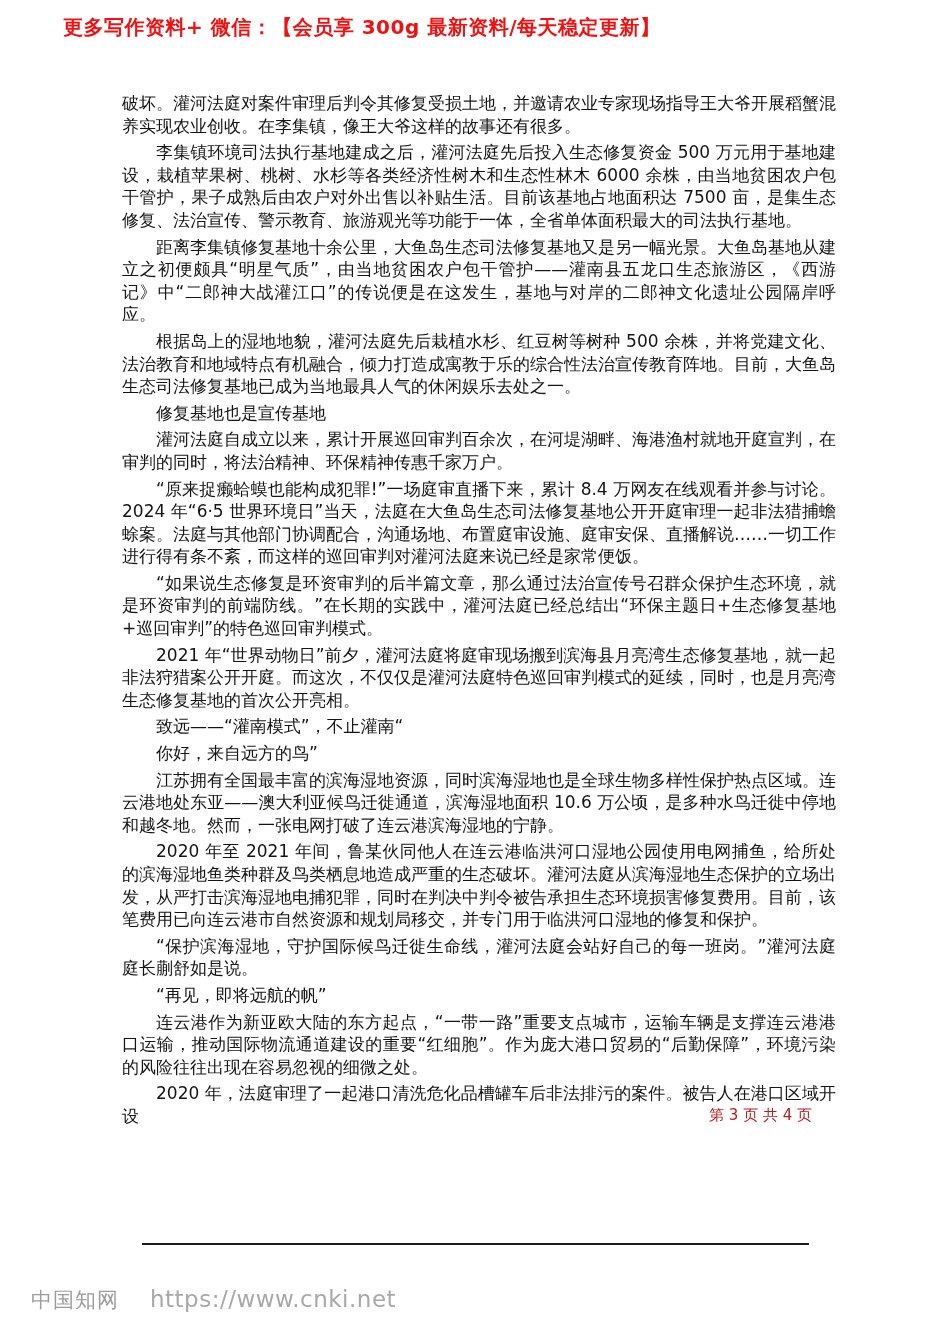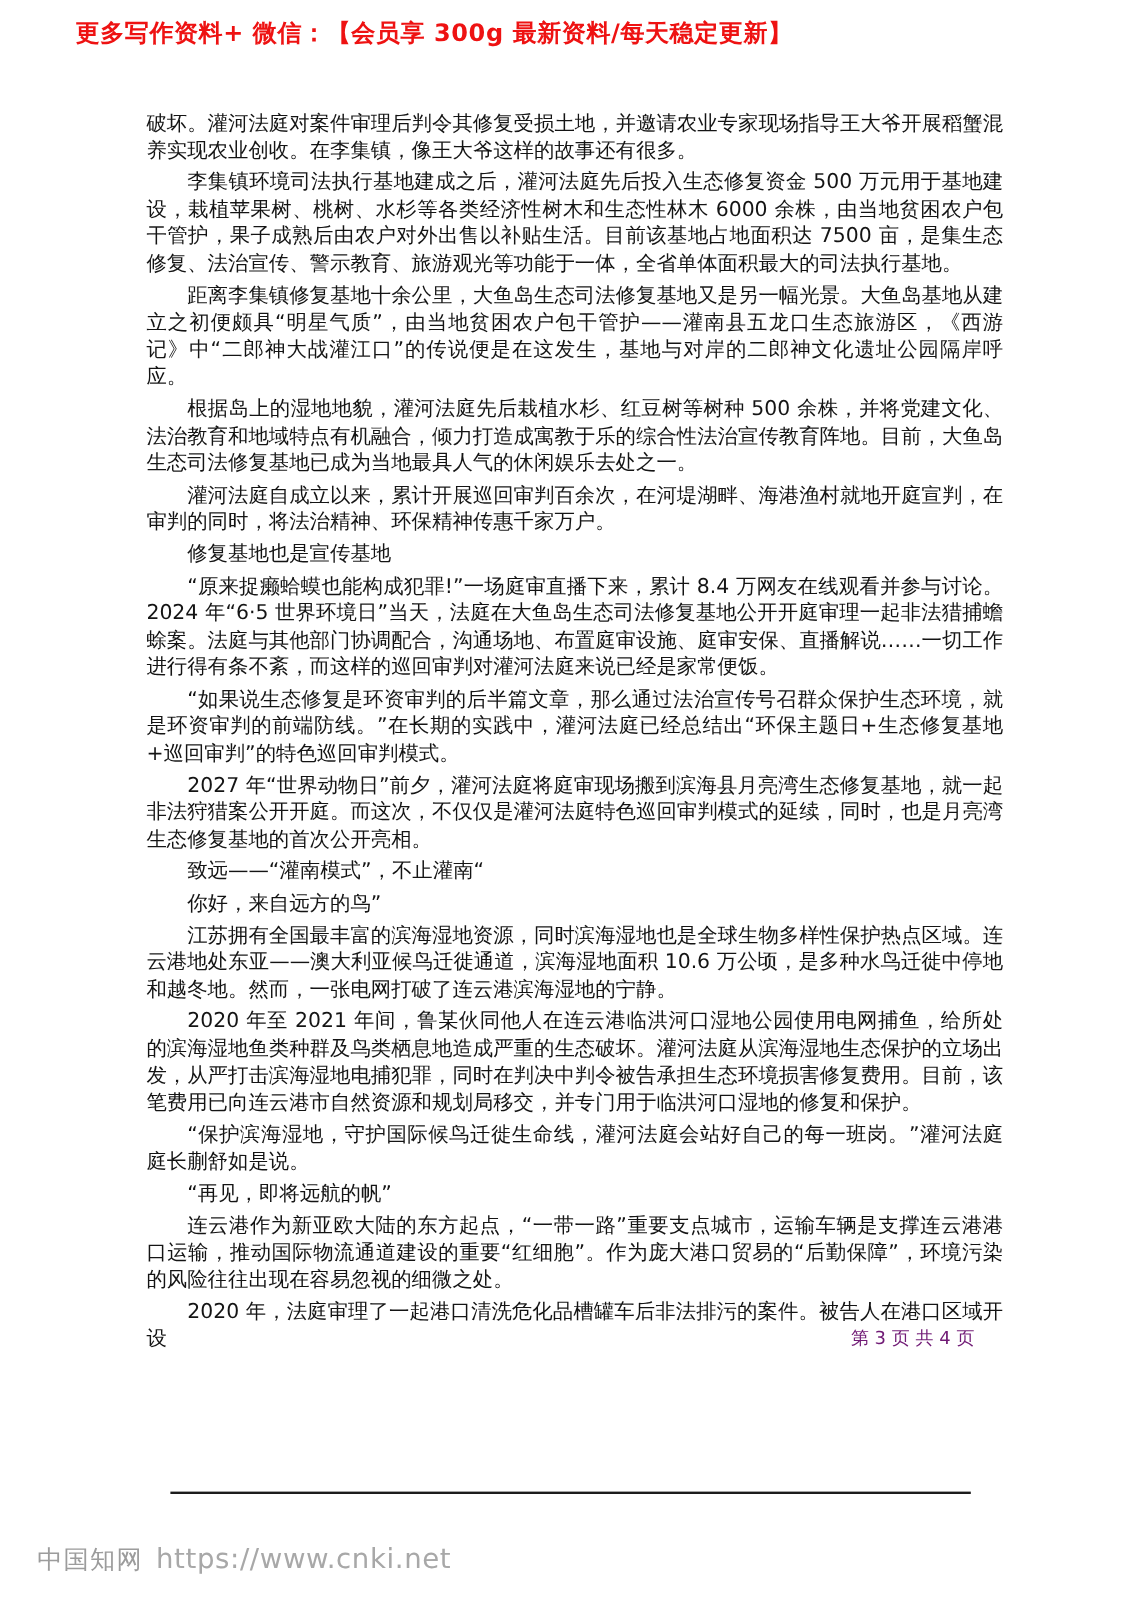--- a/index.html
+++ b/index.html
@@ -32,56 +32,56 @@
     text-align: justify;
   }
   .para { margin: 4px; padding: 0; text-indent: 2em; }
   .para.no-indent { text-indent: 0; }
   .page-indicator {
     position: absolute;
     left: 118px; top: 1106px;
     width: 694px;
     text-align: right;
     font-size: 15px;
-    color: #701a75;
+    color: #b91c1c;
     white-space: nowrap;
   }
   .footer-divider {
     position: absolute;
     left: 142px; top: 1243px;
     width: 667px; height: 2px;
   }
   .footer {
     position: absolute;
     left: 31px; top: 1286px;
     display: flex;
     align-items: baseline;
-    gap: 11px;
+    gap: 31px;
     white-space: nowrap;
   }
   .footer .brand { font-size: 21px; letter-spacing: 1px; }
   .footer .url { font-size: 23px; letter-spacing: 0.5px; text-decoration: none; }
 </style>
 </head>
 <body>
 
 <div class="page">
 
   <div class="promo-header" style="color: rgb(238, 18, 18);">更多写作资料+ 微信：【会员享 300g 最新资料/每天稳定更新】</div>
 
   <div class="doc-body" style="color: rgb(20, 20, 20);">
       <p class="para no-indent">破坏。灌河法庭对案件审理后判令其修复受损土地，并邀请农业专家现场指导王大爷开展稻蟹混养实现农业创收。在李集镇，像王大爷这样的故事还有很多。</p>
       <p class="para">李集镇环境司法执行基地建成之后，灌河法庭先后投入生态修复资金 500 万元用于基地建设，栽植苹果树、桃树、水杉等各类经济性树木和生态性林木 6000 余株，由当地贫困农户包干管护，果子成熟后由农户对外出售以补贴生活。目前该基地占地面积达 7500 亩，是集生态修复、法治宣传、警示教育、旅游观光等功能于一体，全省单体面积最大的司法执行基地。</p>
       <p class="para">距离李集镇修复基地十余公里，大鱼岛生态司法修复基地又是另一幅光景。大鱼岛基地从建立之初便颇具“明星气质”，由当地贫困农户包干管护——灌南县五龙口生态旅游区，《西游记》中“二郎神大战灌江口”的传说便是在这发生，基地与对岸的二郎神文化遗址公园隔岸呼应。</p>
       <p class="para">根据岛上的湿地地貌，灌河法庭先后栽植水杉、红豆树等树种 500 余株，并将党建文化、法治教育和地域特点有机融合，倾力打造成寓教于乐的综合性法治宣传教育阵地。目前，大鱼岛生态司法修复基地已成为当地最具人气的休闲娱乐去处之一。</p>
+      <p class="para">修复基地也是宣传基地</p>
       <p class="para">灌河法庭自成立以来，累计开展巡回审判百余次，在河堤湖畔、海港渔村就地开庭宣判，在审判的同时，将法治精神、环保精神传惠千家万户。</p>
-      <p class="para">修复基地也是宣传基地</p>
       <p class="para">“原来捉癞蛤蟆也能构成犯罪!”一场庭审直播下来，累计 8.4 万网友在线观看并参与讨论。2024 年“6·5 世界环境日”当天，法庭在大鱼岛生态司法修复基地公开开庭审理一起非法猎捕蟾蜍案。法庭与其他部门协调配合，沟通场地、布置庭审设施、庭审安保、直播解说……一切工作进行得有条不紊，而这样的巡回审判对灌河法庭来说已经是家常便饭。</p>
       <p class="para">“如果说生态修复是环资审判的后半篇文章，那么通过法治宣传号召群众保护生态环境，就是环资审判的前端防线。”在长期的实践中，灌河法庭已经总结出“环保主题日+生态修复基地+巡回审判”的特色巡回审判模式。</p>
-      <p class="para">2027 年“世界动物日”前夕，灌河法庭将庭审现场搬到滨海县月亮湾生态修复基地，就一起非法狩猎案公开开庭。而这次，不仅仅是灌河法庭特色巡回审判模式的延续，同时，也是月亮湾生态修复基地的首次公开亮相。</p>
+      <p class="para">2021 年“世界动物日”前夕，灌河法庭将庭审现场搬到滨海县月亮湾生态修复基地，就一起非法狩猎案公开开庭。而这次，不仅仅是灌河法庭特色巡回审判模式的延续，同时，也是月亮湾生态修复基地的首次公开亮相。</p>
       <p class="para">致远——“灌南模式”，不止灌南“</p>
       <p class="para">你好，来自远方的鸟”</p>
       <p class="para">江苏拥有全国最丰富的滨海湿地资源，同时滨海湿地也是全球生物多样性保护热点区域。连云港地处东亚——澳大利亚候鸟迁徙通道，滨海湿地面积 10.6 万公顷，是多种水鸟迁徙中停地和越冬地。然而，一张电网打破了连云港滨海湿地的宁静。</p>
       <p class="para">2020 年至 2021 年间，鲁某伙同他人在连云港临洪河口湿地公园使用电网捕鱼，给所处的滨海湿地鱼类种群及鸟类栖息地造成严重的生态破坏。灌河法庭从滨海湿地生态保护的立场出发，从严打击滨海湿地电捕犯罪，同时在判决中判令被告承担生态环境损害修复费用。目前，该笔费用已向连云港市自然资源和规划局移交，并专门用于临洪河口湿地的修复和保护。</p>
       <p class="para">“保护滨海湿地，守护国际候鸟迁徙生命线，灌河法庭会站好自己的每一班岗。”灌河法庭庭长蒯舒如是说。</p>
       <p class="para">“再见，即将远航的帆”</p>
       <p class="para">连云港作为新亚欧大陆的东方起点，“一带一路”重要支点城市，运输车辆是支撑连云港港口运输，推动国际物流通道建设的重要“红细胞”。作为庞大港口贸易的“后勤保障”，环境污染的风险往往出现在容易忽视的细微之处。</p>
       <p class="para">2020 年，法庭审理了一起港口清洗危化品槽罐车后非法排污的案件。被告人在港口区域开设</p>
     </div>
 

